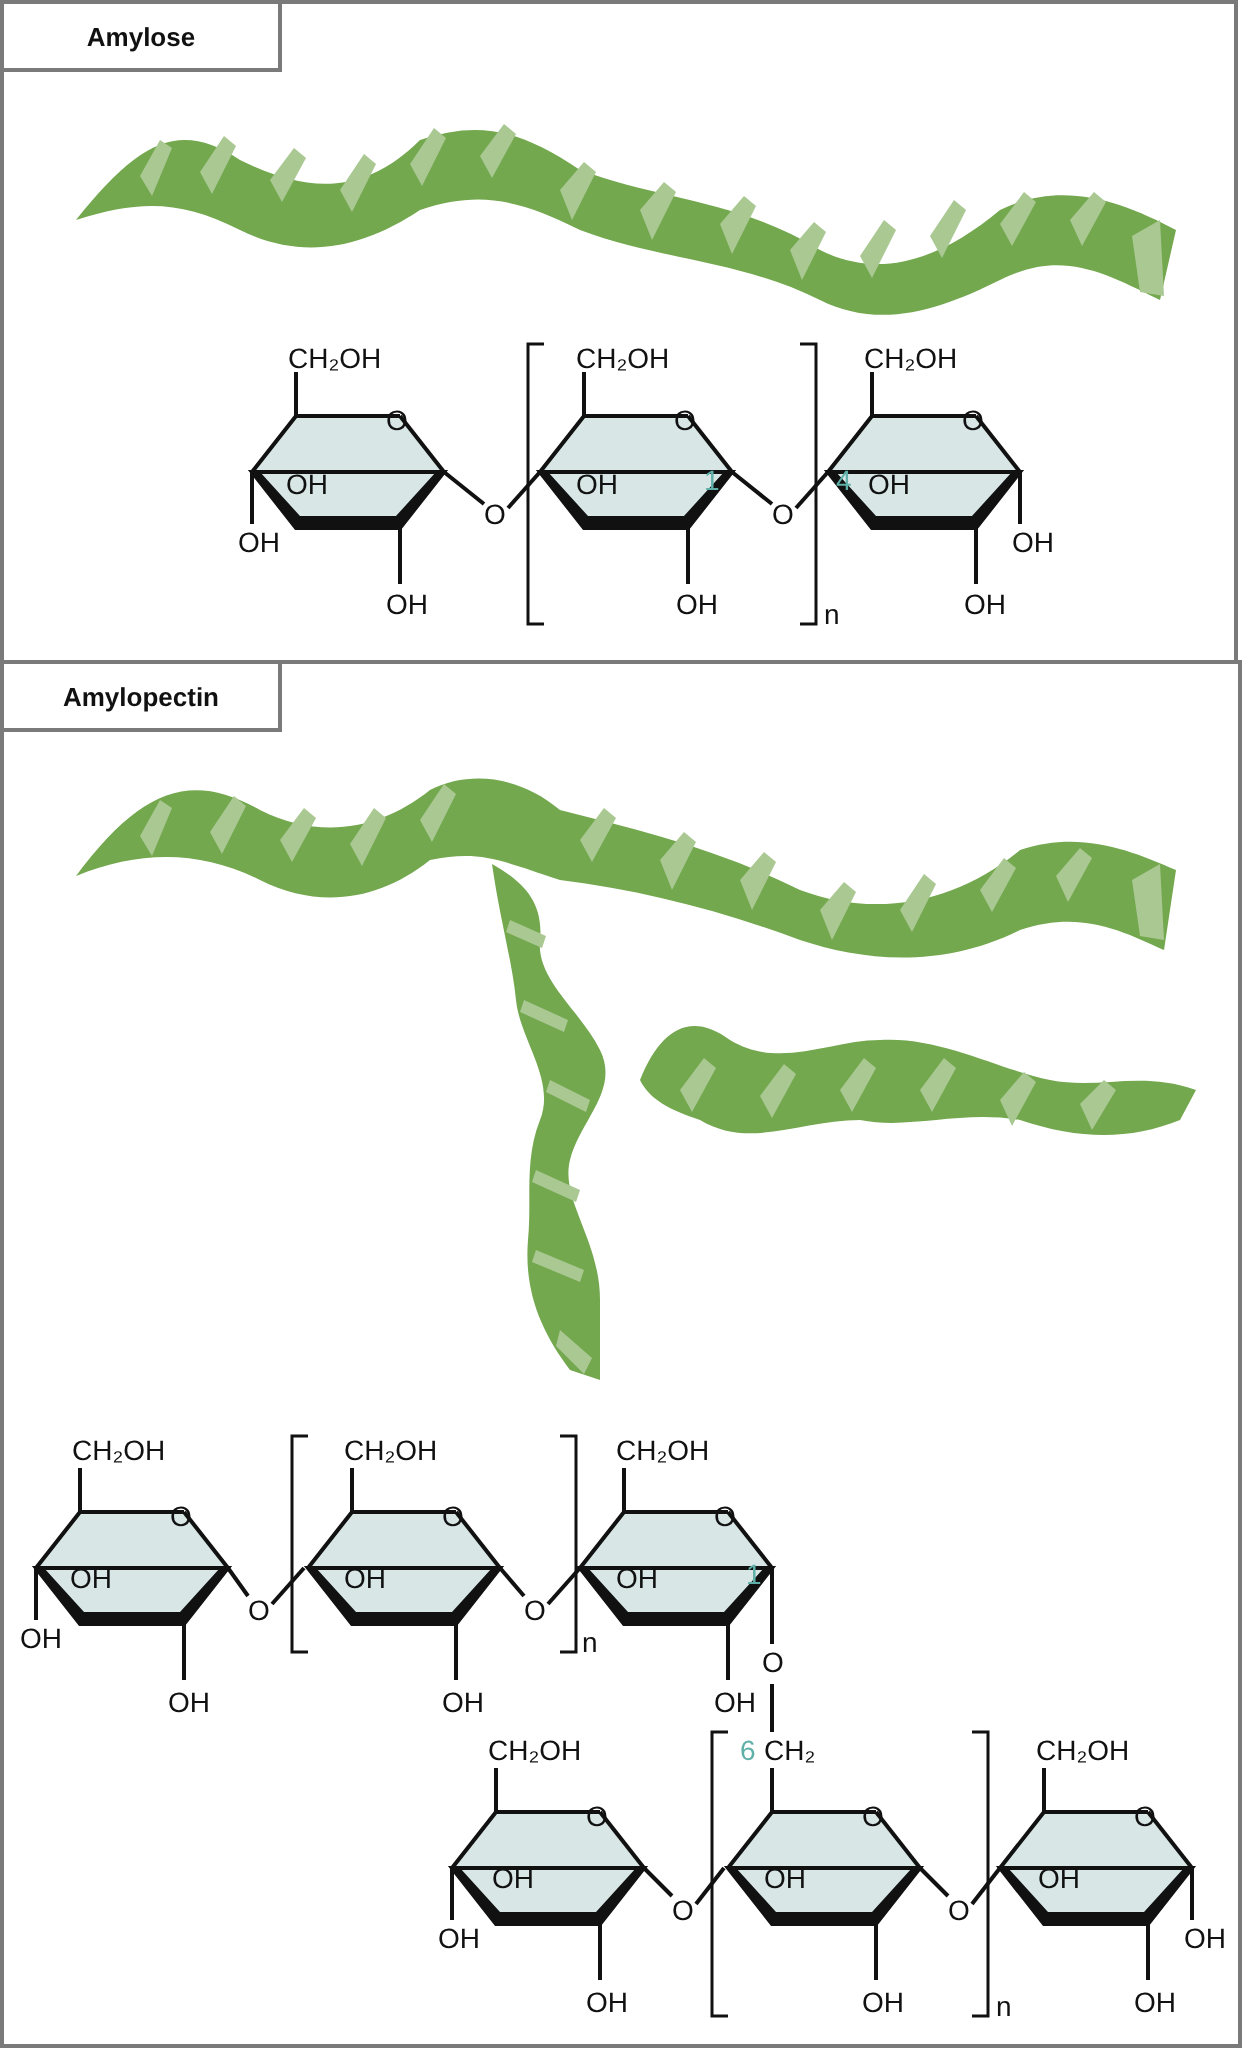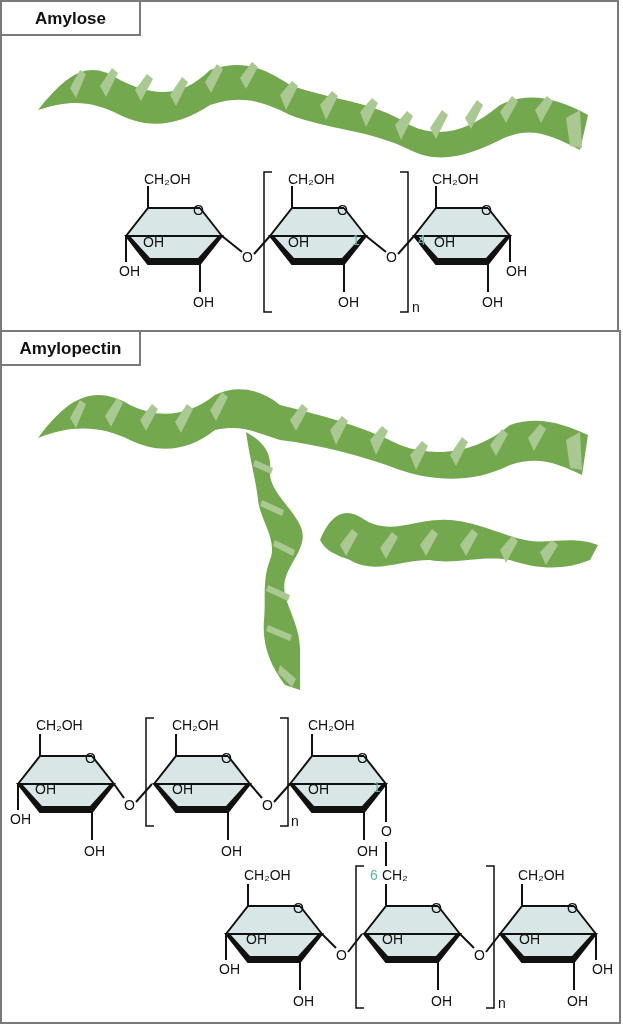--- a/index.html
+++ b/index.html
@@ -1,20 +1,20 @@
 <!DOCTYPE html>
 <html><head>
 <meta charset="utf-8">
 <style>
   html,body{margin:0;padding:0;background:#fff;}
   body{width:623px;height:1024px;position:relative;overflow:hidden;font-family:"Liberation Sans",sans-serif;}
   .panel{position:absolute;left:0;width:619px;border:2px solid #7a7a7a;background:#fff;box-sizing:border-box;}
   #p1{top:0;height:332px;}
   #p2{top:330px;height:694px;width:621px;}
-  .tab{position:absolute;left:0;top:0;background:#fff;border-right:2px solid #7a7a7a;border-bottom:2px solid #7a7a7a;height:34px;line-height:34px;text-align:center;font-weight:bold;font-size:17px;color:#111;box-sizing:border-box;}
+  .tab{position:absolute;left:0;top:0;background:#fff;border-right:2px solid #7a7a7a;border-bottom:2px solid #7a7a7a;height:34px;line-height:34px;text-align:center;font-weight:bold;font-size:13px;color:#111;box-sizing:border-box;}
   #p1 .tab{width:139px;}
   #p2 .tab{width:139px;}
   svg{position:absolute;left:0;top:0;}
   .chem text{font-family:"Liberation Sans",sans-serif;font-size:14px;fill:#111;}
   .num{fill:#5fb0a8 !important;}
 </style>
 </head>
 <body>
 
 <div class="panel" id="p1">

